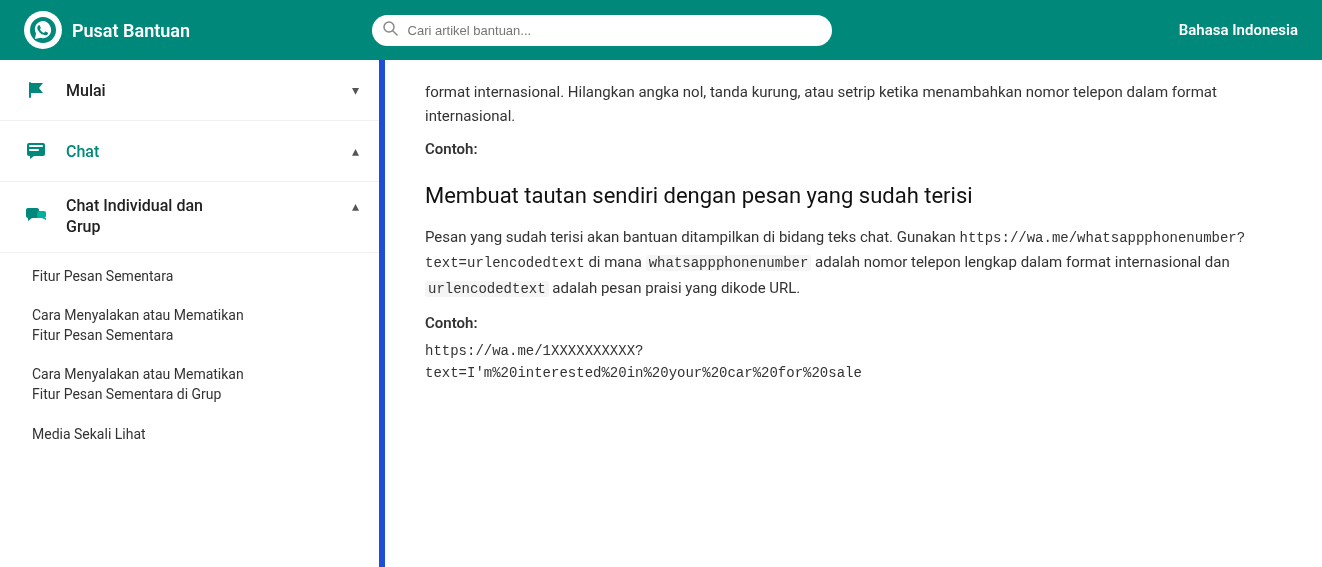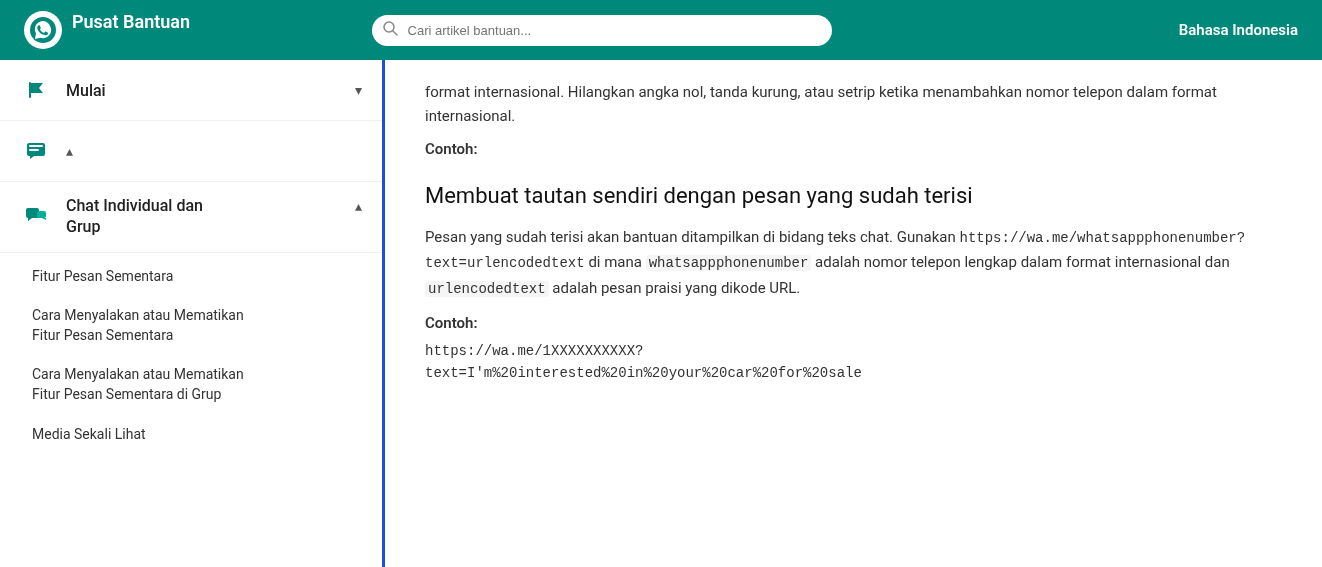--- a/index.html
+++ b/index.html
@@ -9,20 +9,21 @@
     .header {
       background: #00897b;
       display: flex;
       align-items: center;
       padding: 0 24px;
       height: 60px;
       gap: 16px;
     }
     .header-logo {
       display: flex;
+      align-items: center;
       gap: 10px;
     }
     .header-logo-icon {
       width: 38px;
       height: 38px;
       background: #fff;
       border-radius: 50%;
       display: flex;
       align-items: center;
       justify-content: center;
@@ -70,21 +71,21 @@
     .layout {
       display: flex;
       height: calc(567px - 60px);
       overflow: hidden;
     }
 
     
     .sidebar {
       width: 385px;
       min-width: 385px;
-      border-right: 3px solid #1d4ed8;
+      border-right: 6px solid #1d4ed8;
       overflow-y: auto;
       padding: 0;
     }
     .sidebar-item {
       display: flex;
       align-items: center;
       padding: 14px 20px;
       cursor: pointer;
       border-bottom: 1px solid #f0f0f0;
     }
@@ -244,20 +245,21 @@
 
     <div class="sidebar-item active-parent">
       <div class="item-icon">
         <svg width="22" height="22" viewBox="0 0 22 22" fill="none">
           <rect x="2" y="3" width="18" height="13" rx="2" fill="#00897b"></rect>
           <rect x="4" y="5" width="14" height="2" rx="1" fill="#fff"></rect>
           <rect x="4" y="9" width="10" height="2" rx="1" fill="#fff"></rect>
           <path d="M5 16 L5 19 L9 16 Z" fill="#00897b"></path>
         </svg>
       </div>
+      <span class="item-label">Chat</span>
       <span class="chevron">▴</span>
     </div>
 
     <div class="sidebar-sub-parent">
       <div class="item-icon">
         <svg width="22" height="22" viewBox="0 0 22 22" fill="none">
           <rect x="1" y="5" width="13" height="10" rx="2" fill="#00897b"></rect>
           <path d="M3 15 L3 18 L7 15 Z" fill="#00897b"></path>
           <rect x="12" y="8" width="9" height="7" rx="2" fill="#00b09b"></rect>
           <path d="M14 15 L21 15 L21 17 L17 15 Z" fill="#00b09b"></path>

